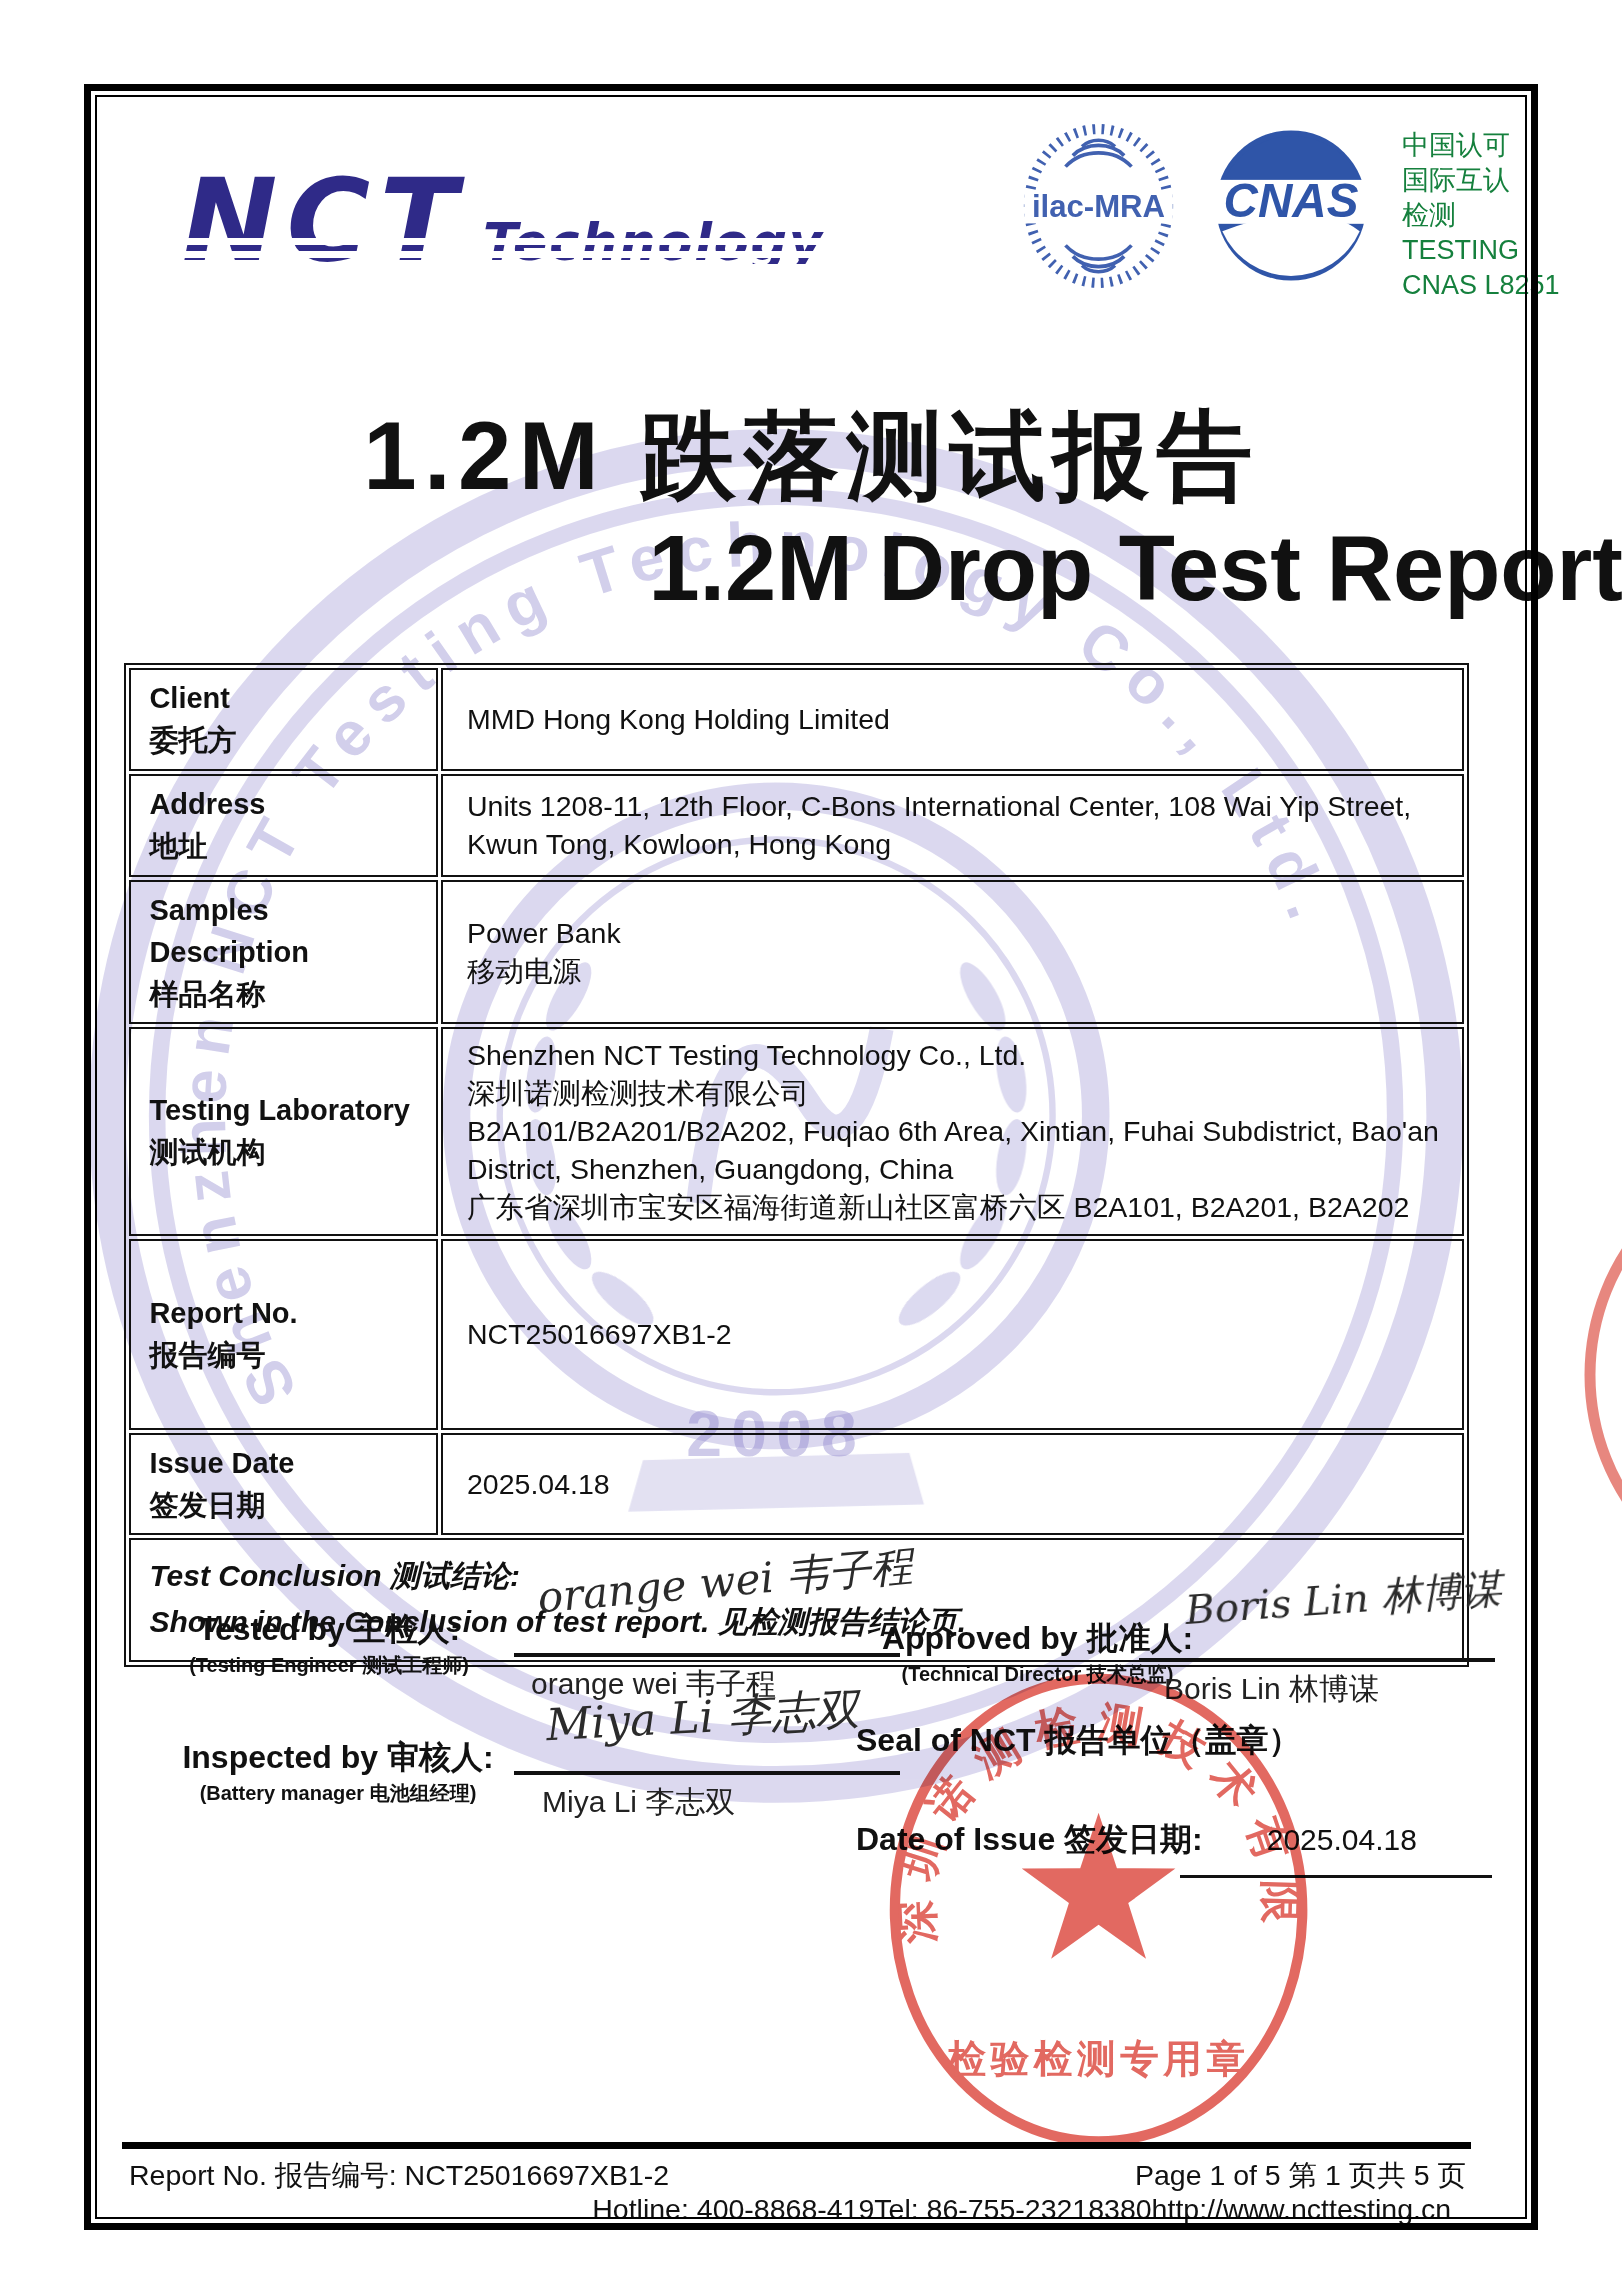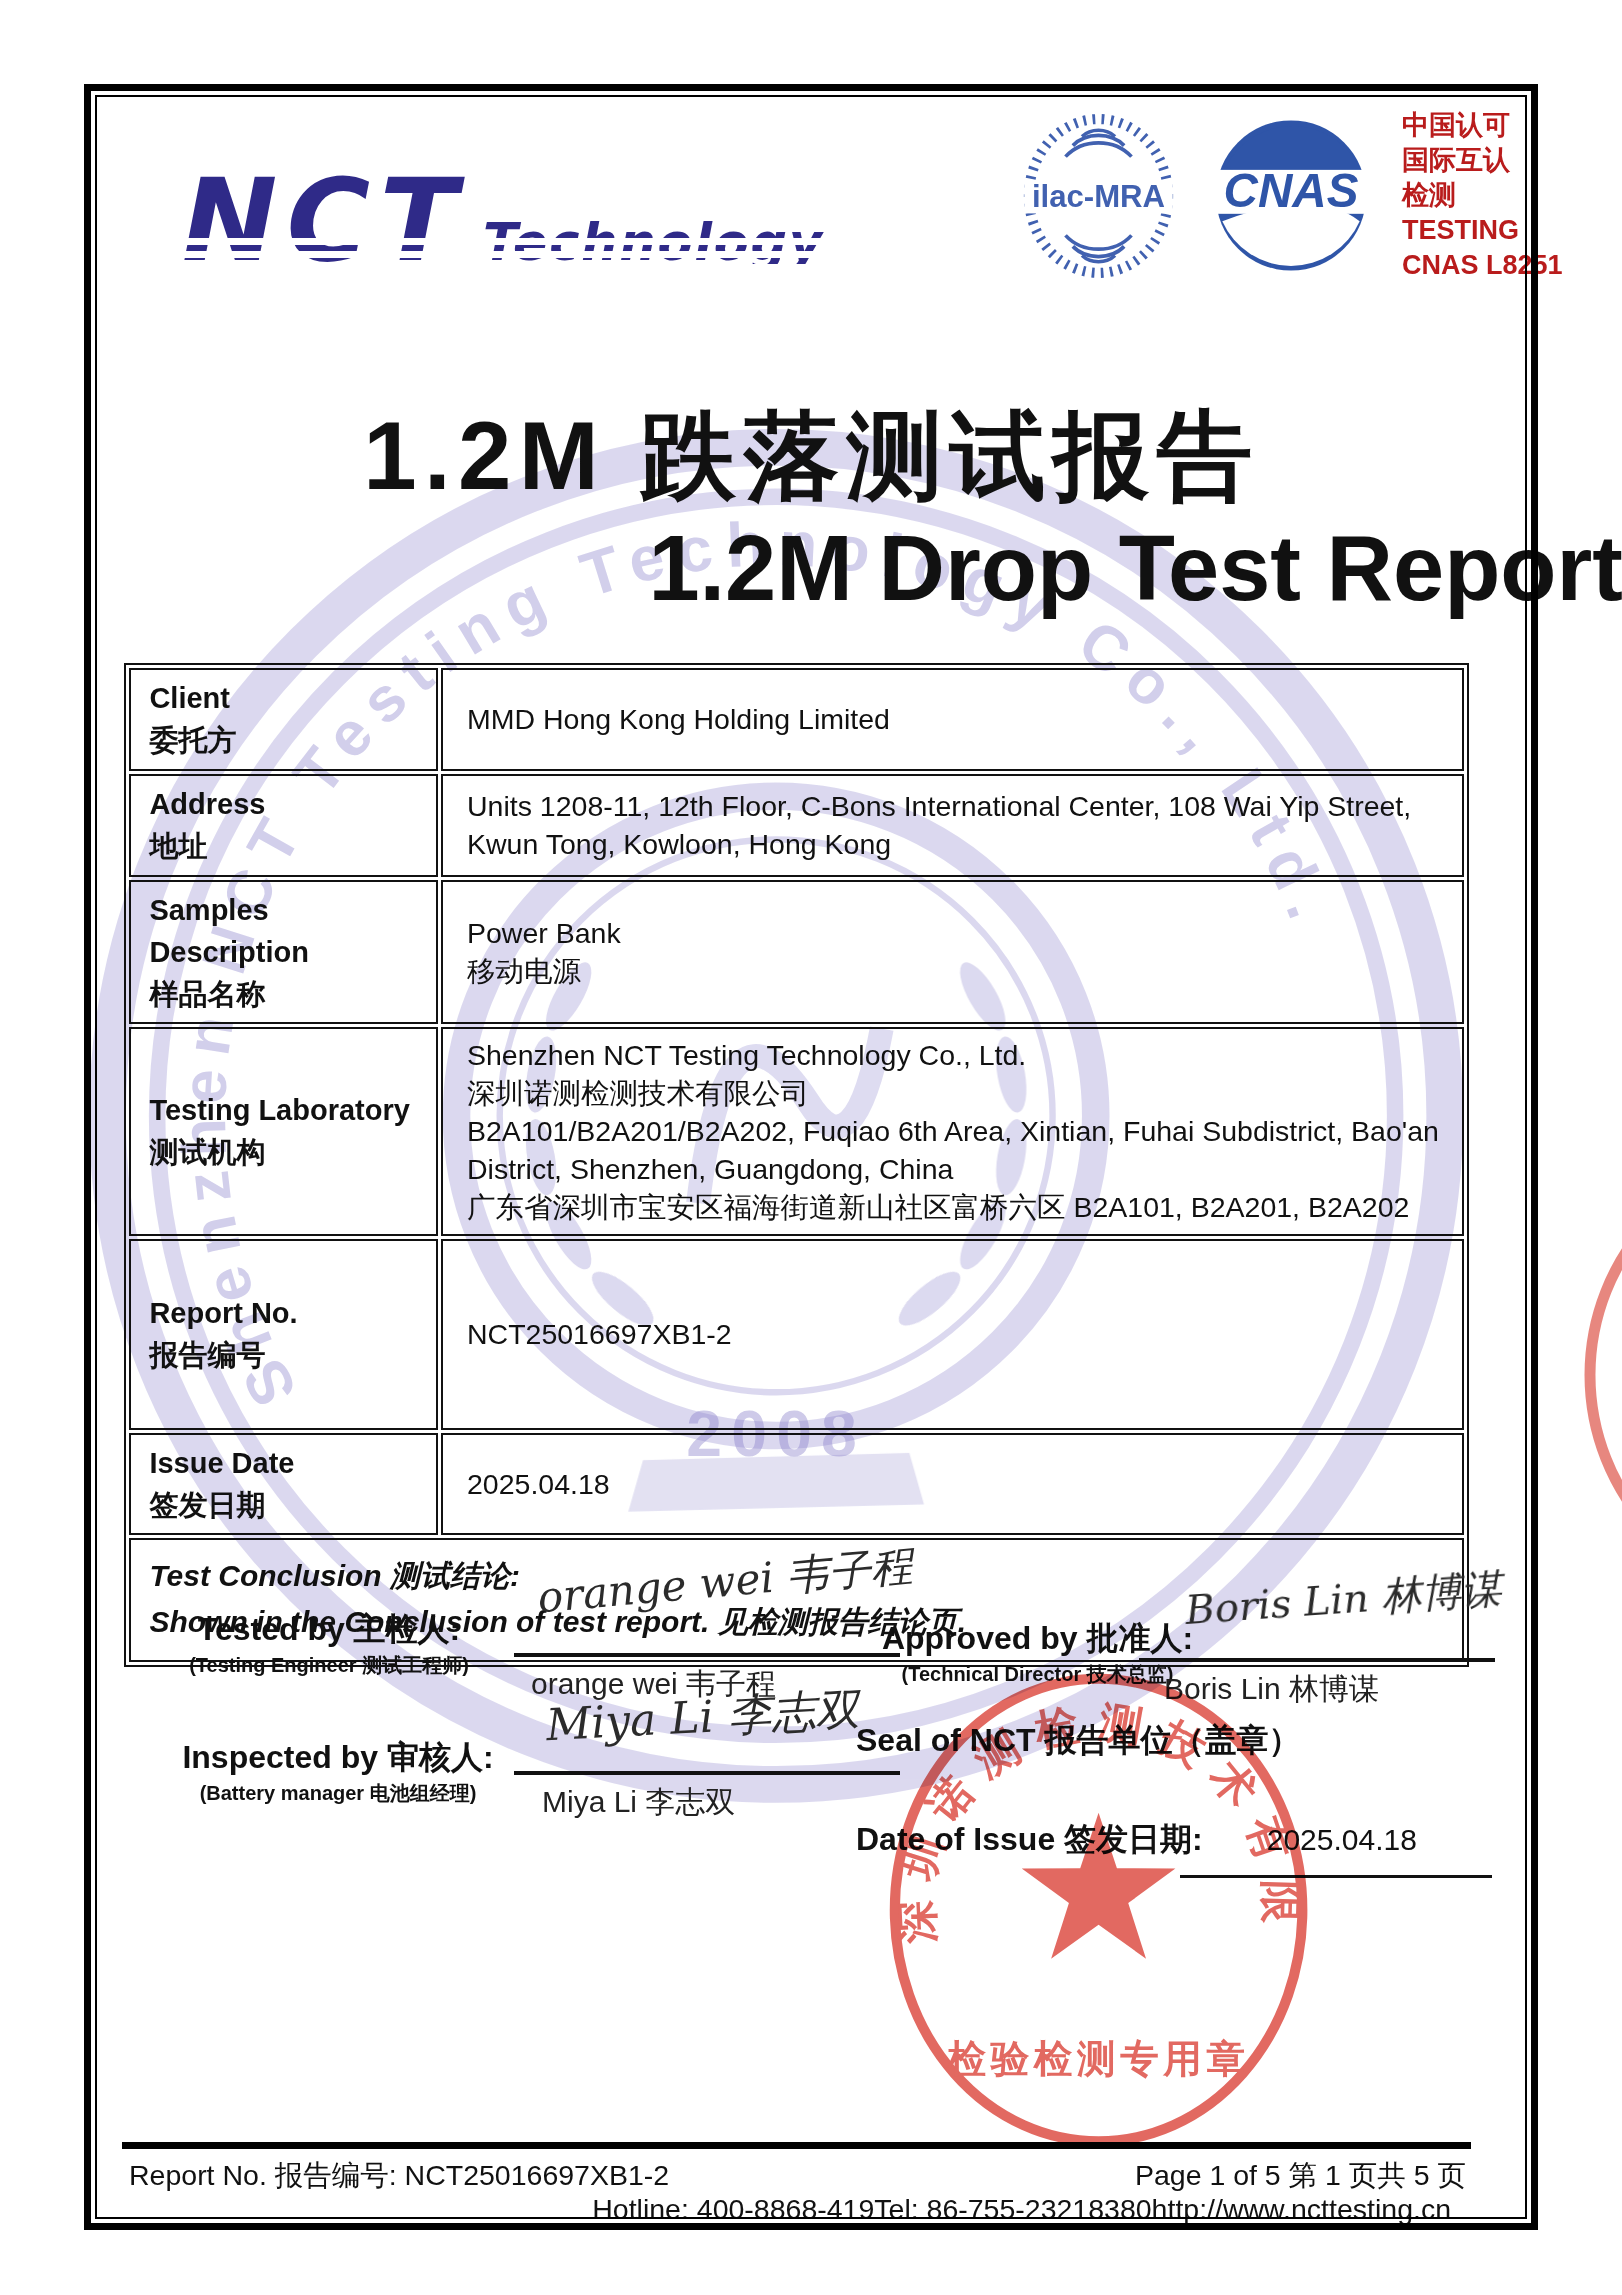--- a/index.html
+++ b/index.html
@@ -11,21 +11,21 @@
   .frame-inner{position:absolute;inset:3.7px;border:2.8px solid #000;}
   
   .wm{position:absolute;inset:0;z-index:0;}
   
   .logo-wrap{position:absolute;left:182px;top:154px;z-index:1;white-space:nowrap;}
   .logo-big{font:italic 900 114px "DejaVu Sans",sans-serif;color:#2f2a88;letter-spacing:9.2px;}
   .logo-small{font:italic 700 51px "DejaVu Sans",sans-serif;color:#2f2a88;margin-left:16.5px;letter-spacing:1.8px;}
   .logo-stripes{position:absolute;left:-5.5px;right:-5.5px;bottom:7.3px;height:48px;z-index:2;
       background:repeating-linear-gradient(180deg,rgba(255,255,255,0) 0 6.4px,#fff 6.4px 13px);}
   .accred{position:absolute;left:1017px;top:108px;z-index:1;display:flex;align-items:center;gap:24px;}
-  .accred-text{color:#b91c1c;font-weight:bold;font-size:27px;line-height:35px;}
+  .accred-text{color:#15803d;font-weight:normal;font-size:27px;line-height:35px;margin-top:20px;}
   
   .title-zh{position:absolute;left:0;width:100%;top:393px;text-align:center;z-index:1;
             font-size:96px;font-weight:bold;letter-spacing:7.3px;}
   .title-en{position:absolute;left:0;width:100%;top:516px;text-align:right;z-index:1;
             font-size:92px;font-weight:bold;letter-spacing:0px;}
   
   #info-table{position:absolute;left:124px;top:663px;width:1345px;z-index:1;
               border-collapse:separate;border-spacing:3.7px;border:2.8px solid #111;}
   #info-table td{border:2.8px solid #111;background:transparent;vertical-align:middle;box-sizing:border-box;}
   #info-table td.lbl{width:309px;padding:7.3px 9.2px 7.3px 18.4px;font-weight:bold;font-size:29px;line-height:42px;margin-left:13px;}

